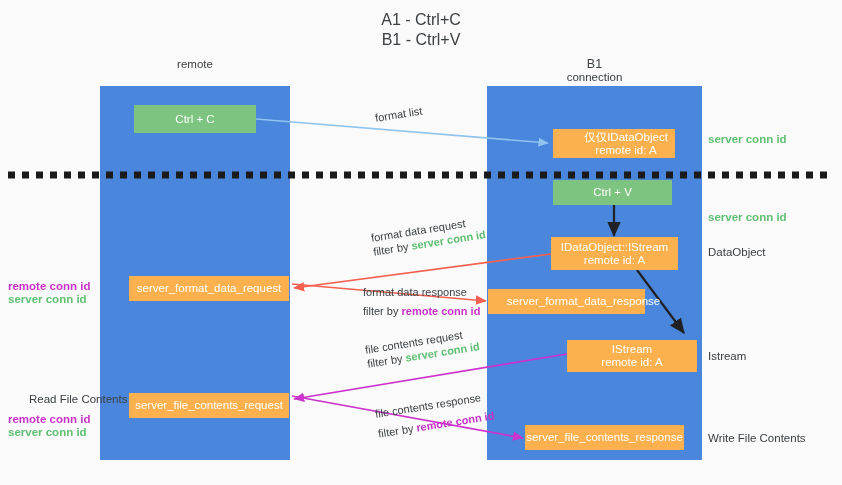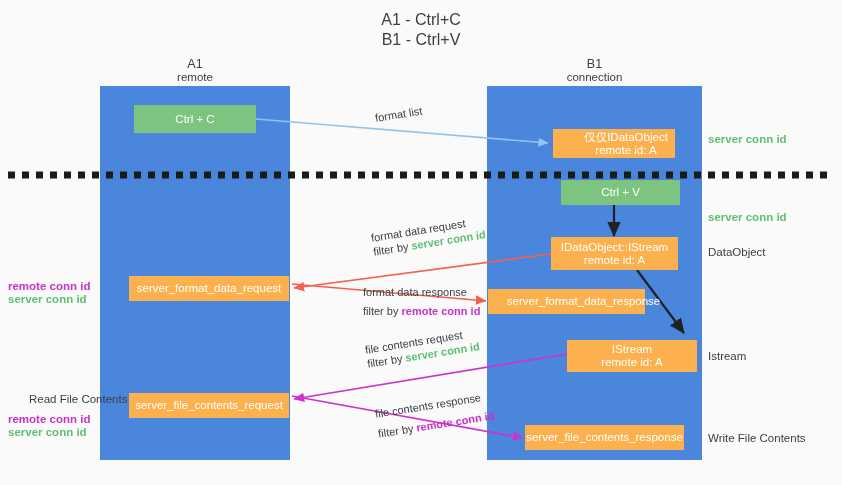--- a/index.html
+++ b/index.html
@@ -54,21 +54,20 @@
 <body>
 
 <div id="stage">
 
   <div class="title">
     <div>A1 - Ctrl+C</div>
     <div>B1 - Ctrl+V</div>
   </div>
 
   <div class="lane-head" style="left:100px;top:58px;width:190px;">
-    <div class="big">A1</div>
     <div>remote</div>
   </div>
   <div class="lane-head" style="left:487px;top:58px;width:215px;">
     <div class="big">B1</div>
     <div>connection</div>
   </div>
 
   <div class="lane" style="left:100px;top:86px;width:190px;height:374px;"></div>
   <div class="lane" style="left:487px;top:86px;width:215px;height:374px;"></div>
 
@@ -109,21 +108,21 @@
 
   <div class="node orange" style="left:129px;top:276px;width:160px;height:25px;">server_format_data_request</div>
 
   <div class="node orange" style="left:129px;top:393px;width:160px;height:25px;">server_file_contents_request</div>
 
   <div class="node orange" style="left:553px;top:129px;width:122px;height:29px;flex-direction:column;padding-left:30px;">
     <span>仅仅IDataObject</span>
     <span>remote id: A</span>
   </div>
 
-  <div class="node green" style="left:553px;top:180px;width:119px;height:25px;margin-left:8px;">Ctrl + V</div>
+  <div class="node green" style="left:553px;top:180px;width:119px;height:25px;">Ctrl + V</div>
 
   <div class="node orange" style="left:551px;top:237px;width:127px;height:33px;flex-direction:column;">
     <span>IDataObject::IStream</span>
     <span>remote id: A</span>
   </div>
 
   <div class="node orange" style="left:488px;top:289px;width:157px;height:25px;padding-left:40px;">server_format_data_response</div>
 
   <div class="node orange" style="left:567px;top:340px;width:130px;height:32px;flex-direction:column;">
     <span>IStream</span>

